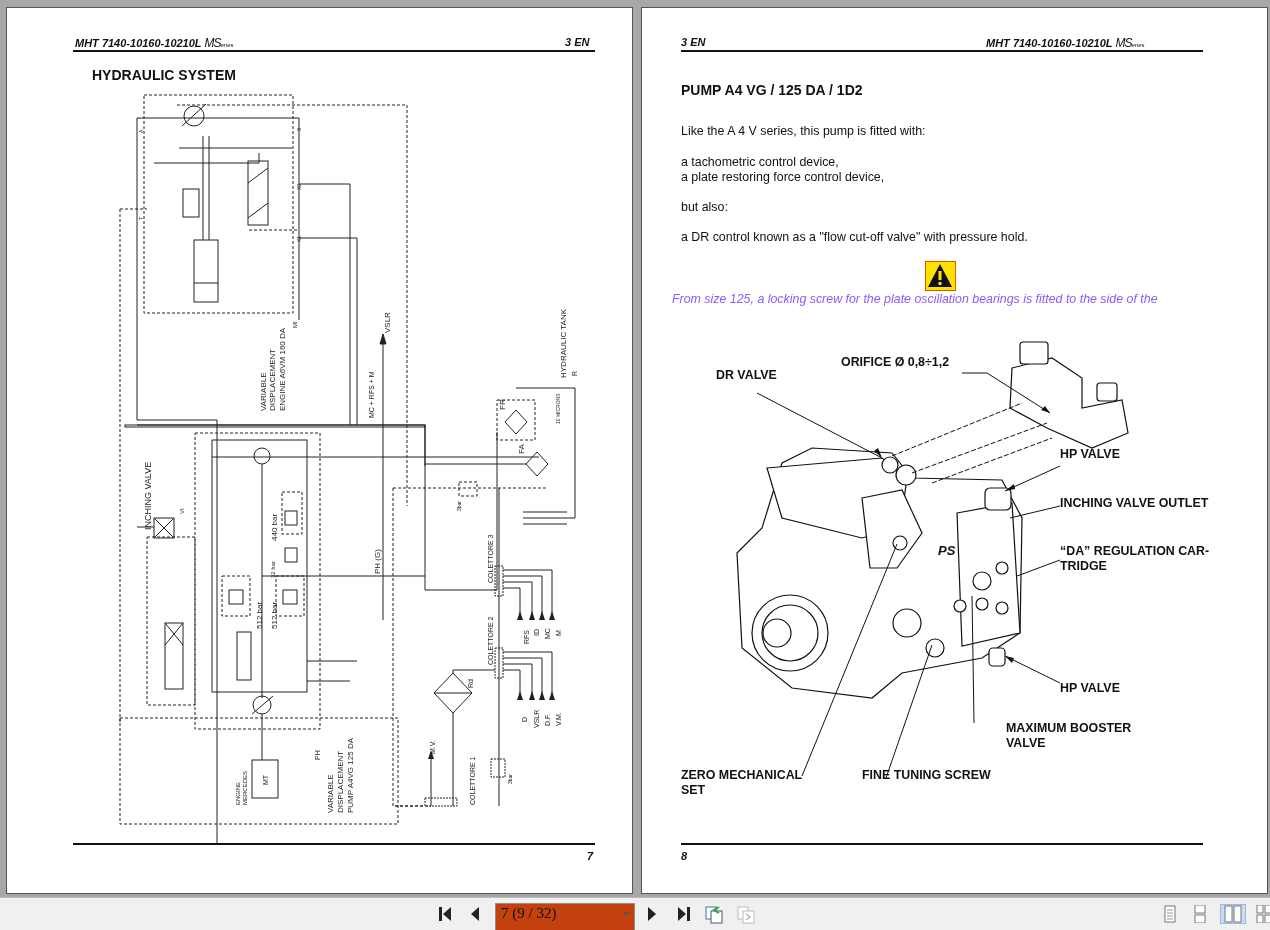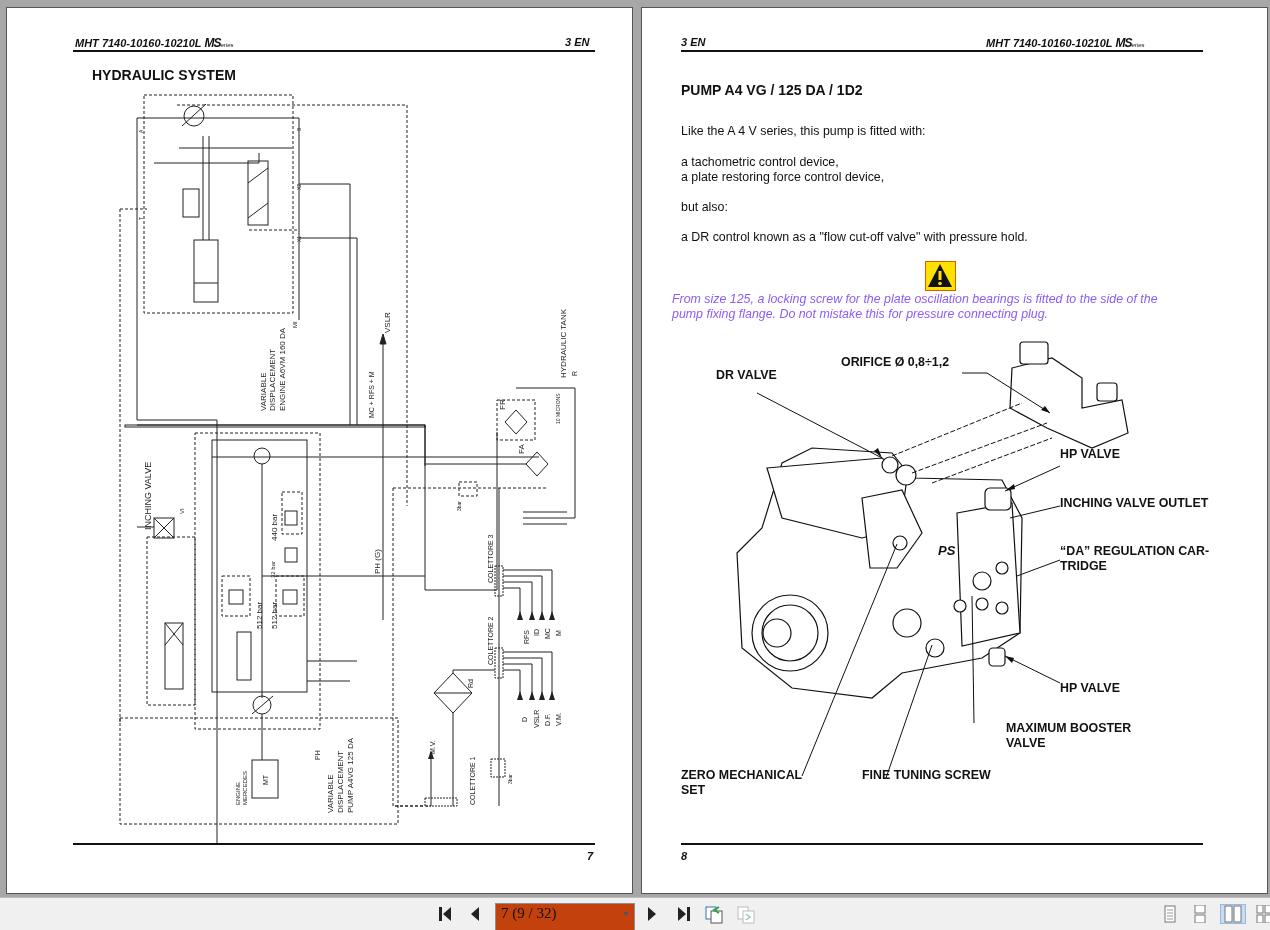--- a/index.html
+++ b/index.html
@@ -2,21 +2,21 @@
 <html><head>
 <meta charset="utf-8">
 <style>
   * { box-sizing: border-box; margin: 0; padding: 0; }
   html, body { width: 1270px; height: 930px; overflow: hidden; background: #a7a7a7; font-family: "Liberation Sans", sans-serif; }
   .viewer { position: absolute; left: 0; top: 0; width: 1270px; height: 897px; background: #a7a7a7; }
   .page { position: absolute; top: 7px; width: 627px; height: 887px; background: #fff; border: 1px solid #555; }
   .page.left { left: 6px; }
   .page.right { left: 641px; }
   .hdr { position: absolute; top: 28px; font-size: 11px; font-weight: bold; font-style: italic; color: #111; }
-  .hdr .ms { font-size: 12px; font-weight: bold; letter-spacing: -1px; }
+  .hdr .ms { font-size: 12px; font-weight: normal; letter-spacing: -1px; }
   .hdr .series { font-size: 6px; font-style: italic; font-weight: normal; }
   .rule { position: absolute; height: 2px; background: #111; }
   .h1 { position: absolute; font-size: 14px; font-weight: bold; color: #111; }
   .p { position: absolute; font-size: 12.4px; color: #111; line-height: 15px; white-space: nowrap; margin-top: 14px; }
   .warn-text { position: absolute; font-size: 12.4px; font-style: italic; color: #8b5cf6; line-height: 15px; }
   .lbl { position: absolute; font-size: 12.4px; font-weight: bold; color: #111; line-height: 15px; white-space: nowrap; }
   .pgnum { position: absolute; font-size: 11px; font-weight: bold; font-style: italic; color: #111; }
   .warn-icon { position: absolute; left: 283px; top: 253px; width: 31px; height: 30px; background: #ffe100; border: 1.5px solid #e05a00; }
   svg text { font-family: "Liberation Sans", sans-serif; }
   .toolbar { position: absolute; left: 0; top: 897px; width: 1270px; height: 33px; background: #f0f0f0; border-top: 1px solid #bdbdbd; }
@@ -227,21 +227,20 @@
 
     <div class="warn-icon">
       <svg width="28" height="27" viewBox="0 0 28 27">
         <polygon points="14,2 26,25 2,25" fill="#111"></polygon>
         <rect x="12.5" y="9" width="3" height="9" fill="#ffe100"></rect>
         <circle cx="14" cy="21.5" r="1.8" fill="#ffe100"></circle>
       </svg>
     </div>
     <div class="warn-text" style="left:30px; top:284px; width:560px;">
       <div>From size 125, a locking screw for the plate oscillation bearings is fitted to the side of the</div>
-      <div>pump fixing flange. Do not mistake this for pressure connecting plug.</div>
     </div>
 
     <svg style="position:absolute; left:0; top:0;" width="627" height="887" viewBox="0 0 627 887">
       <g fill="#fff" stroke="#111" stroke-width="1.2">
 
         <path d="M370,360 L410,350 L440,370 L440,400 L480,392 L486,425 L450,440 L405,420 L368,400 Z"></path>
         <rect x="378" y="334" width="28" height="22" rx="3"></rect>
         <rect x="455" y="375" width="20" height="18" rx="3"></rect>
 
         <path d="M95,545 L120,520 L140,455 L170,440 L250,445 L270,470 L360,472 L380,510 L378,625 L340,650 L260,665 L230,690 L150,680 L100,640 Z"></path>

